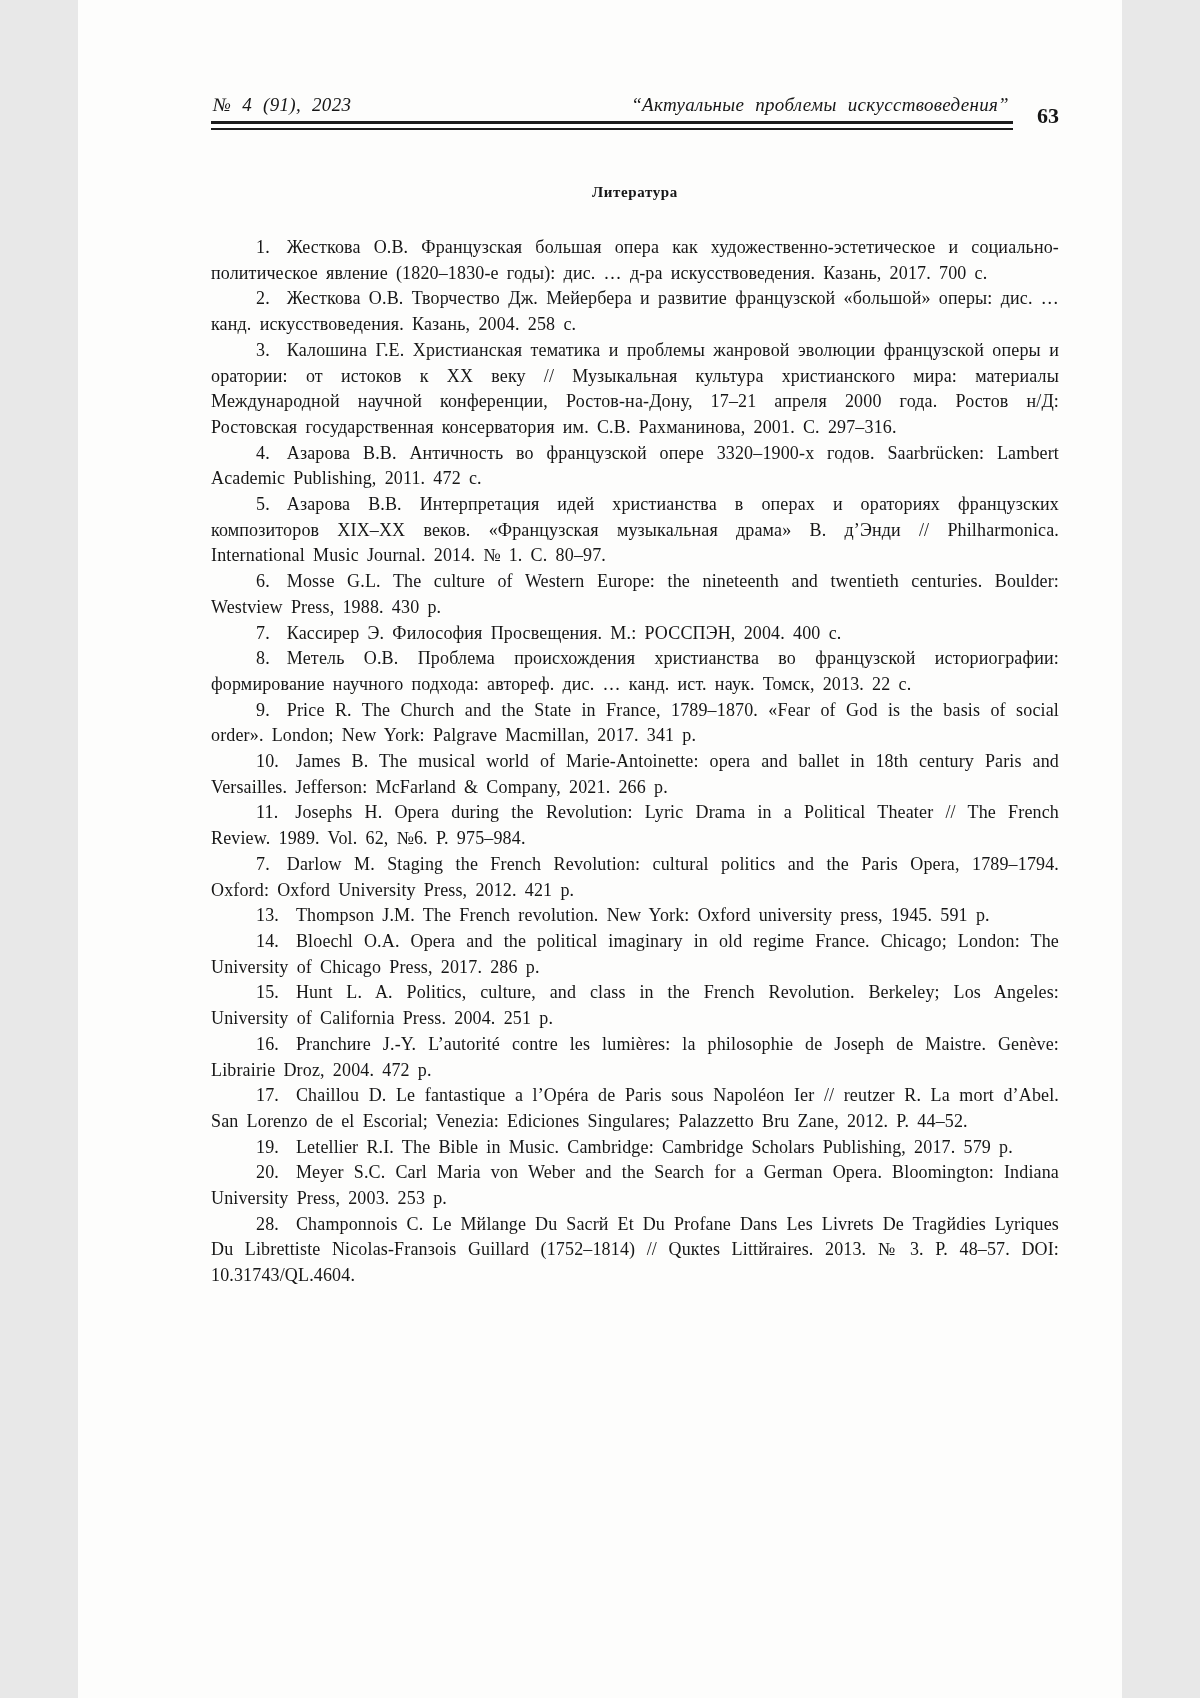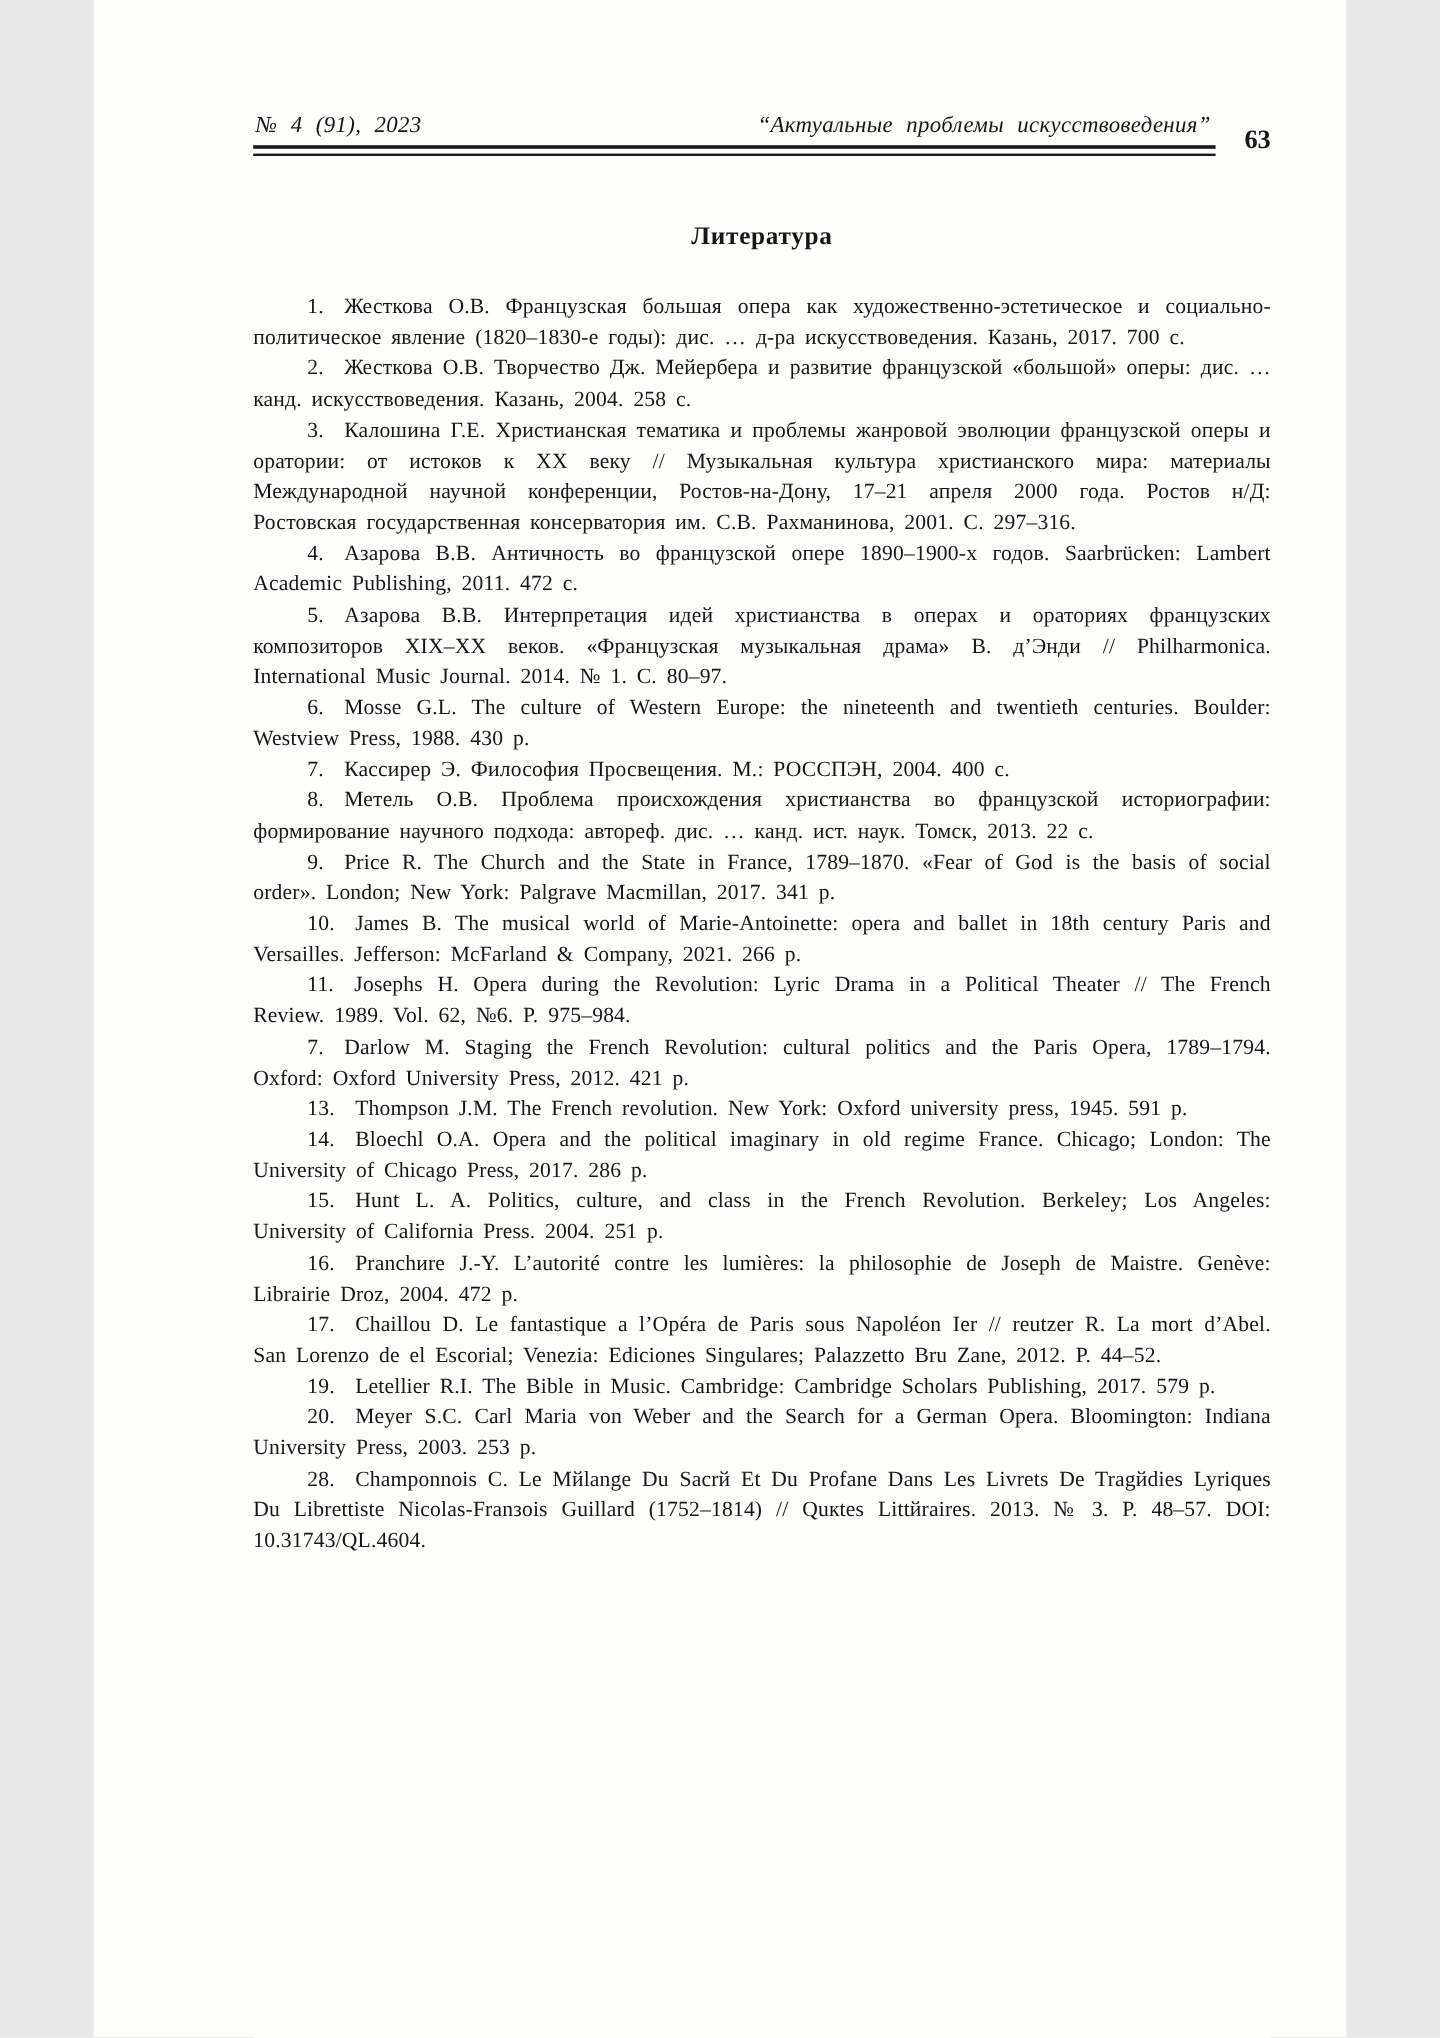--- a/index.html
+++ b/index.html
@@ -50,21 +50,21 @@
     text-align: right;
     font-weight: 700;
     font-size: 22px;
     line-height: 1;
     padding-bottom: 3px;
   }
   
   .section-title {
     margin-top: 54px;
     text-align: center;
-    font-size: 21px;
+    font-size: 15px;
     font-weight: 700;
     letter-spacing: 0.6px;
   }
   
   .references {
     margin-top: 34px;
     font-size: 18px;
     line-height: 25.7px;
     letter-spacing: 0.15px;
     word-spacing: 3.5px;
@@ -91,21 +91,21 @@
       </div>
       <div class="page-number">63</div>
     </div>
 
     <h1 class="section-title">Литература</h1>
 
     <div class="references">
         <p class="ref"><span class="ref-num">1.</span><span class="ref-text">Жесткова О.В. Французская большая опера как художественно-эстетическое и социально-политическое явление (1820–1830-е годы): дис. … д-ра искусствоведения. Казань, 2017. 700 с.</span></p>
         <p class="ref"><span class="ref-num">2.</span><span class="ref-text">Жесткова О.В. Творчество Дж. Мейербера и развитие французской «большой» оперы: дис. … канд. искусствоведения. Казань, 2004. 258 с.</span></p>
         <p class="ref"><span class="ref-num">3.</span><span class="ref-text">Калошина Г.Е. Христианская тематика и проблемы жанровой эволюции французской оперы и оратории: от истоков к XX веку // Музыкальная культура христианского мира: материалы Международной научной конференции, Ростов-на-Дону, 17–21 апреля 2000 года. Ростов н/Д: Ростовская государственная консерватория им. С.В. Рахманинова, 2001. С. 297–316.</span></p>
-        <p class="ref"><span class="ref-num">4.</span><span class="ref-text">Азарова В.В. Античность во французской опере 1890–1900-х годов. Saarbrücken: Lambert Academic Publishing, 2011. 472 с.</span></p>
+        <p class="ref"><span class="ref-num">4.</span><span class="ref-text">Азарова В.В. Античность во французской опере 3320–1900-х годов. Saarbrücken: Lambert Academic Publishing, 2011. 472 с.</span></p>
         <p class="ref"><span class="ref-num">5.</span><span class="ref-text">Азарова В.В. Интерпретация идей христианства в операх и ораториях французских композиторов XIX–XX веков. «Французская музыкальная драма» В. д’Энди // Philharmonica. International Music Journal. 2014. № 1. С. 80–97.</span></p>
         <p class="ref"><span class="ref-num">6.</span><span class="ref-text">Mosse G.L. The culture of Western Europe: the nineteenth and twentieth centuries. Boulder: Westview Press, 1988. 430 p.</span></p>
         <p class="ref"><span class="ref-num">7.</span><span class="ref-text">Кассирер Э. Философия Просвещения. М.: РОССПЭН, 2004. 400 с.</span></p>
         <p class="ref"><span class="ref-num">8.</span><span class="ref-text">Метель О.В. Проблема происхождения христианства во французской историографии: формирование научного подхода: автореф. дис. … канд. ист. наук. Томск, 2013. 22 с.</span></p>
         <p class="ref"><span class="ref-num">9.</span><span class="ref-text">Price R. The Church and the State in France, 1789–1870. «Fear of God is the basis of social order». London; New York: Palgrave Macmillan, 2017. 341 p.</span></p>
         <p class="ref"><span class="ref-num">10.</span><span class="ref-text">James B. The musical world of Marie-Antoinette: opera and ballet in 18th century Paris and Versailles. Jefferson: McFarland &amp; Company, 2021. 266 p.</span></p>
         <p class="ref"><span class="ref-num">11.</span><span class="ref-text">Josephs H. Opera during the Revolution: Lyric Drama in a Political Theater // The French Review. 1989. Vol. 62, №6. P. 975–984.</span></p>
         <p class="ref"><span class="ref-num">7.</span><span class="ref-text">Darlow M. Staging the French Revolution: cultural politics and the Paris Opera, 1789–1794. Oxford: Oxford University Press, 2012. 421 p.</span></p>
         <p class="ref"><span class="ref-num">13.</span><span class="ref-text">Thompson J.M. The French revolution. New York: Oxford university press, 1945. 591 p.</span></p>
         <p class="ref"><span class="ref-num">14.</span><span class="ref-text">Bloechl O.A. Opera and the political imaginary in old regime France. Chicago; London: The University of Chicago Press, 2017. 286 p.</span></p>

